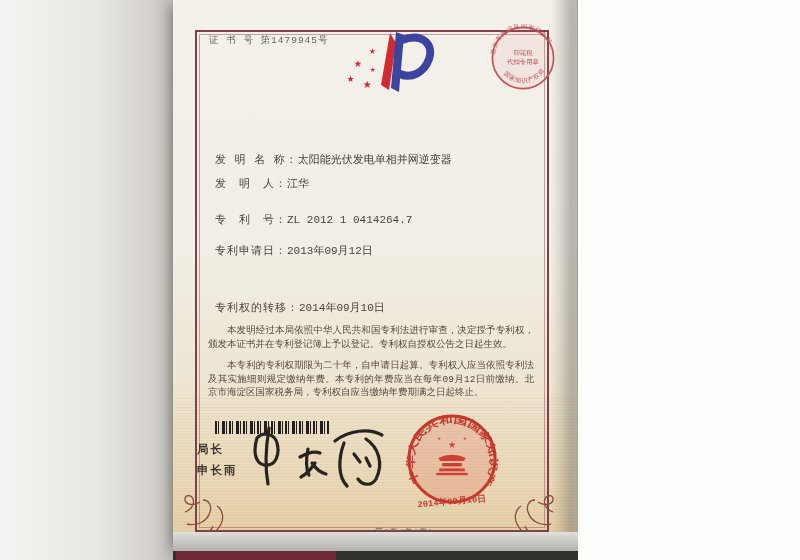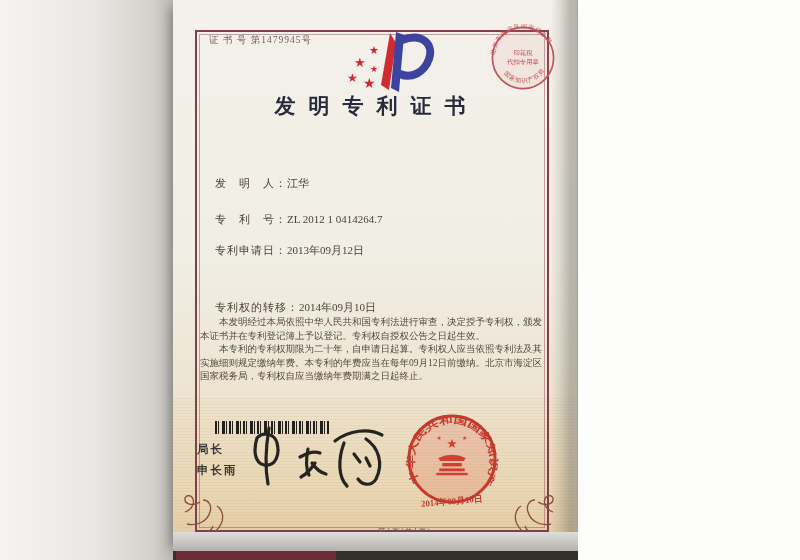--- a/index.html
+++ b/index.html
@@ -1,17 +1,17 @@
 <!DOCTYPE html>
 <html><head>
 <meta charset="utf-8">
 <style>
   html,body{margin:0;padding:0;}
   .stage{position:relative;width:800px;height:560px;overflow:hidden;
-         font-family:Liberation Serif, serif;background:#fdfdfc;}
+         font-family:Liberation Mono, monospace;background:#fdfdfc;}
   .backdrop-left{position:absolute;left:0;top:0;width:173px;height:560px;
          background:linear-gradient(90deg,#f5f4f2 0%,#e9e7e3 55%,#d4d1cc 88%,#bdbab5 100%);}
   .backdrop-right{position:absolute;left:578px;top:0;width:222px;height:560px;background:#fdfdfc;}
   .paper{position:absolute;left:173px;top:0;width:405px;height:552px;
          background:linear-gradient(180deg,#f3f1ea 0%,#f1eee5 45%,#eee6d4 68%,#ead8b6 88%,#e3cba1 100%);
          box-shadow:-7px 2px 12px -5px rgba(0,0,0,0.35);}
   .page-edge{position:absolute;right:0;top:0;width:26px;height:100%;
          background:linear-gradient(90deg,rgba(120,118,106,0) 0%,rgba(120,118,106,0.18) 35%,rgba(105,103,94,0.42) 75%,rgba(135,133,125,0.55) 100%);
          border-right:1px solid #a3a199;}
   .tex{position:absolute;left:0;top:398px;width:100%;height:134px;
@@ -21,21 +21,21 @@
   .border-frame::after{content:"";position:absolute;left:2px;top:2px;right:2px;bottom:2px;
          border:1px solid rgba(158,92,102,0.55);}
   .cert-no{position:absolute;left:36px;top:34px;font-size:9.5px;letter-spacing:1px;color:#6a625a;}
   .title{position:absolute;left:22px;top:92px;width:350px;text-align:center;
          font-size:21px;font-weight:bold;color:#272b3c;letter-spacing:13px;text-indent:13px;}
   .logo{position:absolute;left:170px;top:30px;}
   .field{position:absolute;left:42px;white-space:nowrap;font-size:11px;color:#4b433c;}
   .flabel{letter-spacing:1px;}
   .body-block{position:absolute;left:27px;top:316px;width:342px;font-size:9.5px;
          line-height:13.5px;color:#55493f;text-align:justify;}
-  .body-block p{margin:0;text-indent:2em;}
+  .body-block p{margin:8px;text-indent:2em;}
   .barcode{position:absolute;left:42px;top:421px;width:114px;height:13px;
          background:repeating-linear-gradient(90deg,#23201c 0 2px,transparent 2px 3px,#23201c 3px 4px,transparent 4px 7px,#23201c 7px 10px,transparent 10px 11px,#23201c 11px 12px,transparent 12px 14px);}
   .signer{position:absolute;left:24px;font-size:11.5px;font-weight:bold;color:#3c3732;letter-spacing:2px;}
   .signature{position:absolute;left:72px;top:418px;}
   .seal{position:absolute;left:230px;top:412px;}
   .stamp{position:absolute;left:316px;top:24px;}
   .footer{position:absolute;left:22px;top:526px;width:419px;text-align:center;
          font-size:8px;color:#6a5f50;letter-spacing:1px;}
   .corner{position:absolute;top:492px;}
   .corner.l{left:8px;}
@@ -63,38 +63,40 @@
       <polygon points="47,3 53,13 46,60 38,55" fill="#cf2b33"></polygon>
       <polygon points="53,2 61,5 56,62 48,58" fill="#3d44a0"></polygon>
       <path d="M59,10 C80,2 91,15 86,29 C81,43 68,49 57,44" fill="none" stroke="#3d44a0" stroke-width="8" stroke-linecap="round"></path>
       <text x="26" y="24" font-size="11" fill="#d6252f">★</text>
       <text x="11" y="37" font-size="13" fill="#d6252f">★</text>
       <text x="27" y="42" font-size="9" fill="#d6252f">★</text>
       <text x="4" y="52" font-size="12" fill="#d6252f">★</text>
       <text x="20" y="58" font-size="14" fill="#d6252f">★</text>
     </svg>
 
-    <div class="title">发明专利证书</div>
 
     <svg class="stamp" width="68" height="68" viewBox="0 0 80 80">
       <defs>
         <path id="arcT" d="M 8,46 A 33,33 0 1 1 72,46"></path>
         <path id="arcB" d="M 13,52 A 30,30 0 0 0 67,52"></path>
       </defs>
       <circle cx="40" cy="40" r="36" fill="rgba(225,140,140,0.10)" stroke="#c4545c" stroke-width="2"></circle>
       <text font-size="7" fill="#b94a52" letter-spacing="1">
         <textPath href="#arcT" startOffset="8%">北京市海淀区国家税务局</textPath>
       </text>
       <text x="40" y="37" font-size="7.5" fill="#b94a52" text-anchor="middle">印花税</text>
       <text x="40" y="47" font-size="7.5" fill="#b94a52" text-anchor="middle">代扣专用章</text>
       <text font-size="7" fill="#b94a52" letter-spacing="1">
         <textPath href="#arcB" startOffset="12%">国家知识产权局</textPath>
       </text>
     </svg>
 
+    <div class="field" style="top:152px">
+      <span class="flabel">发 明 名 称：</span><span class="fvalue">太阳能光伏发电单相并网逆变器</span>
+    </div>
     <div class="field" style="top:176px">
       <span class="flabel">发　明　人：</span><span class="fvalue">江华</span>
     </div>
     <div class="field" style="top:212px">
       <span class="flabel">专　利　号：</span><span class="fvalue">ZL 2012 1 0414264.7</span>
     </div>
     <div class="field" style="top:243px">
       <span class="flabel">专利申请日：</span><span class="fvalue">2013年09月12日</span>
     </div>
     <div class="field" style="top:300px">

